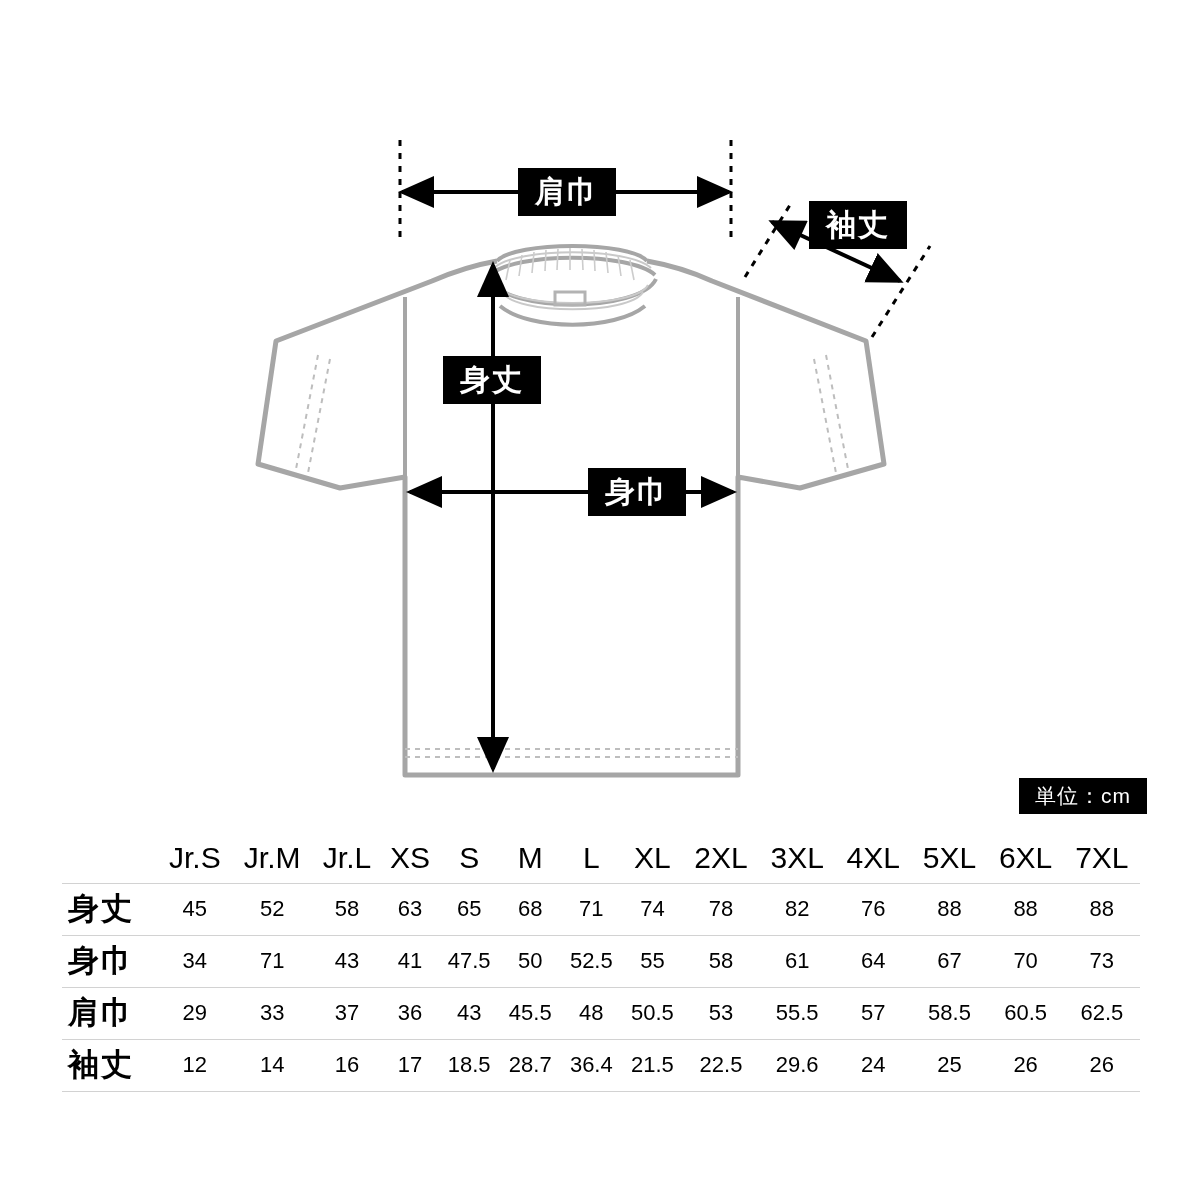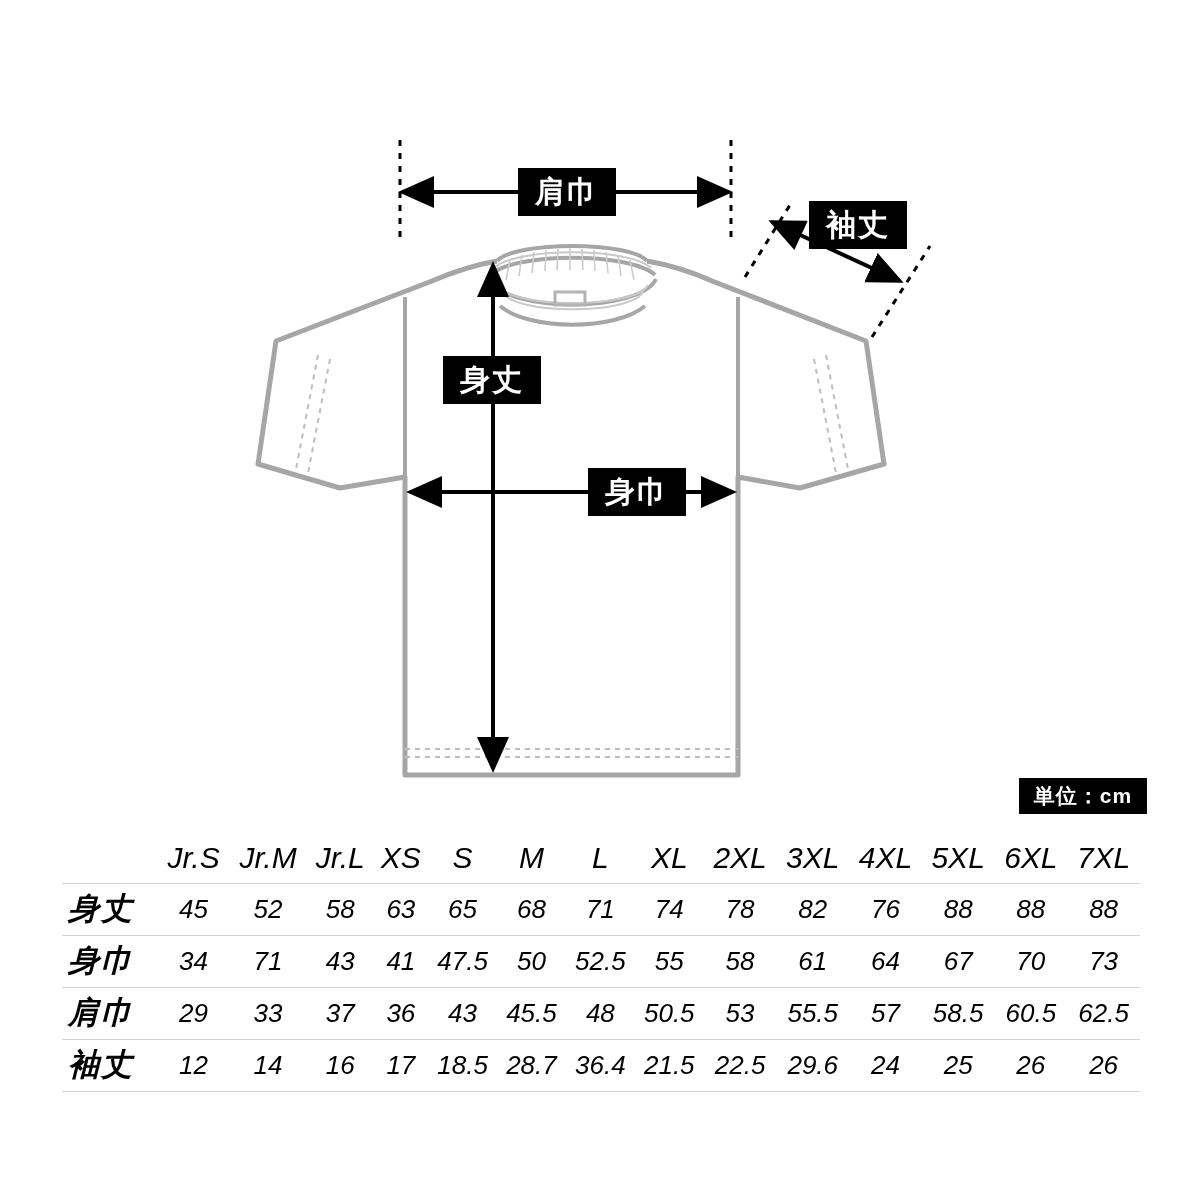--- a/index.html
+++ b/index.html
@@ -36,32 +36,31 @@
     align-items: center;
     justify-content: center;
     white-space: nowrap;
   }
   #tag-katahaba { left: 518px; top: 159px; width: 98px; height: 48px; font-size: 30px; }
   #tag-sodetake { left: 809px; top: 192px; width: 98px; height: 48px; font-size: 30px; }
   #tag-mitake   { left: 443px; top: 347px; width: 98px; height: 48px; font-size: 30px; }
   #tag-mihaba   { left: 588px; top: 459px; width: 98px; height: 48px; font-size: 30px; }
   #tag-unit {
     left: 1019px; top: 769px; width: 128px; height: 36px;
-    font-size: 21px; letter-spacing: 1px; font-weight: bold;
+    font-size: 21px; letter-spacing: 1px; font-weight: normal;
   }
 
   
   #size-table {
     position: absolute;
     left: 62px;
     top: 828px;
     width: 1078px;
     border-collapse: collapse;
     font-size: 30px;
-    font-style: italic;
   }
   #size-table th, #size-table td {
     padding: 0;
     text-align: center;
     font-weight: normal;
     height: 52px;
     vertical-align: middle;
   }
   #size-table thead th {
     border: none;
@@ -76,21 +75,21 @@
     border-bottom: 1px solid #d2d2d2;
   }
   #size-table tbody th {
     text-align: left;
     font-weight: bold;
     font-size: 31px;
     letter-spacing: 2px;
     width: 96px;
     padding-left: 6px;
   }
-  #size-table tbody td { font-size: 26px; }
+  #size-table tbody td { font-size: 22px; }
   .c0 { width: 96px; }
 </style>
 </head>
 <body>
 
 <div id="root">
 
   <div id="diagram">
     <svg width="1200" height="820" viewBox="0 0 1200 820" xmlns="http://www.w3.org/2000/svg">
       <defs>

